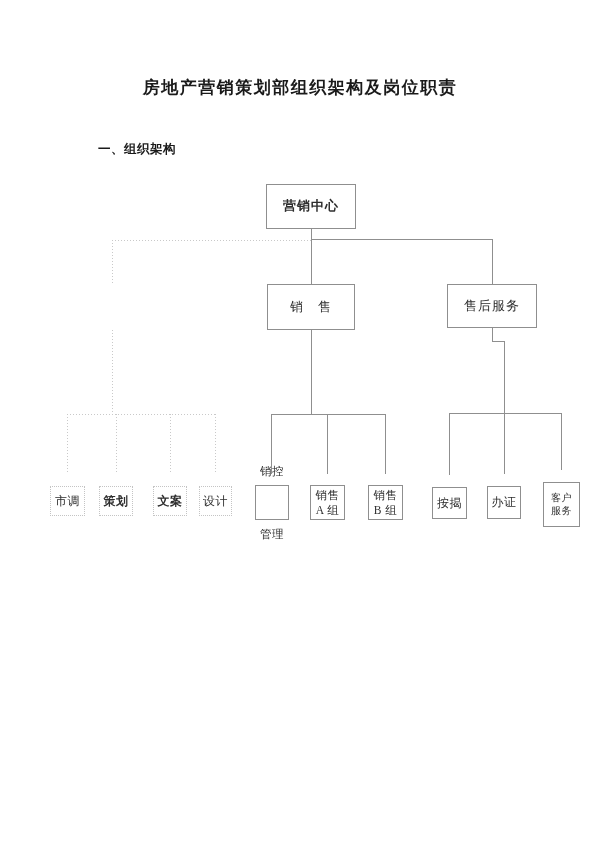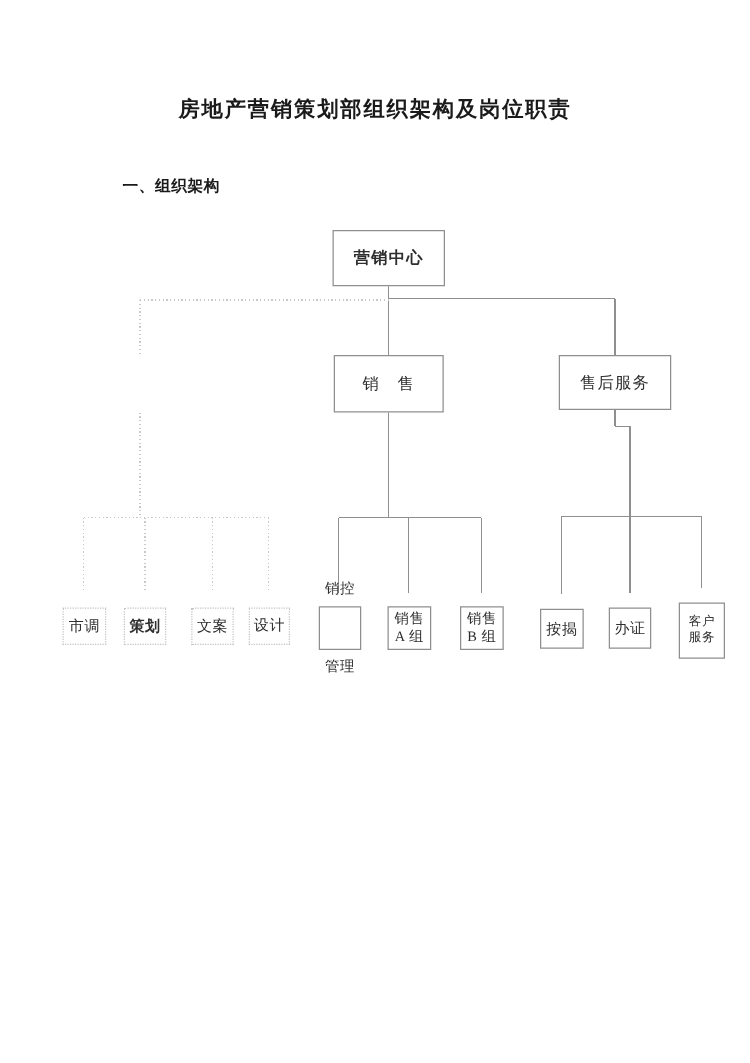--- a/index.html
+++ b/index.html
@@ -74,22 +74,22 @@
   .node.root {
     left: 266px; top: 184px; width: 90px; height: 45px;
     font-weight: bold; font-size: 13px; letter-spacing: 1px;
   }
   .node.mkt    { left: 68px;  top: 284px; width: 88px; height: 46px; font-size: 13px; letter-spacing: 1px; }
   .node.sales  { left: 267px; top: 284px; width: 88px; height: 46px; font-size: 13px; letter-spacing: 1px; }
   .node.after  { left: 447px; top: 284px; width: 90px; height: 44px; font-size: 13px; letter-spacing: 1px; }
   .node.small  { font-size: 12px; letter-spacing: 0.5px; margin-top: 12px; }
   .node.m1 { left: 50px;  top: 474px; width: 35px; height: 30px; }
   .node.m2 { left: 99px;  top: 474px; width: 34px; height: 30px; font-weight: bold; }
-  .node.m3 { left: 153px; top: 474px; width: 34px; height: 30px; }
-  .node.m4 { left: 199px; top: 474px; width: 33px; height: 30px; font-family: Liberation Mono, monospace; }
+  .node.m3 { left: 153px; top: 474px; width: 34px; height: 30px; font-weight: bold; }
+  .node.m4 { left: 199px; top: 474px; width: 33px; height: 30px; }
   .node.s1 { left: 255px; top: 473px; width: 34px; height: 35px; font-size: 11.5px; gap: 48px; }
   .node.s2 { left: 310px; top: 473px; width: 35px; height: 35px; font-size: 11.5px; }
   .node.s3 { left: 368px; top: 473px; width: 35px; height: 35px; font-size: 11.5px; }
   .node.a1 { left: 432px; top: 475px; width: 35px; height: 32px; }
   .node.a2 { left: 487px; top: 474px; width: 34px; height: 33px; text-align: right; }
   .node.a3 { left: 543px; top: 470px; width: 37px; height: 45px; font-size: 10px; }
 </style>
 </head>
 <body>
 

